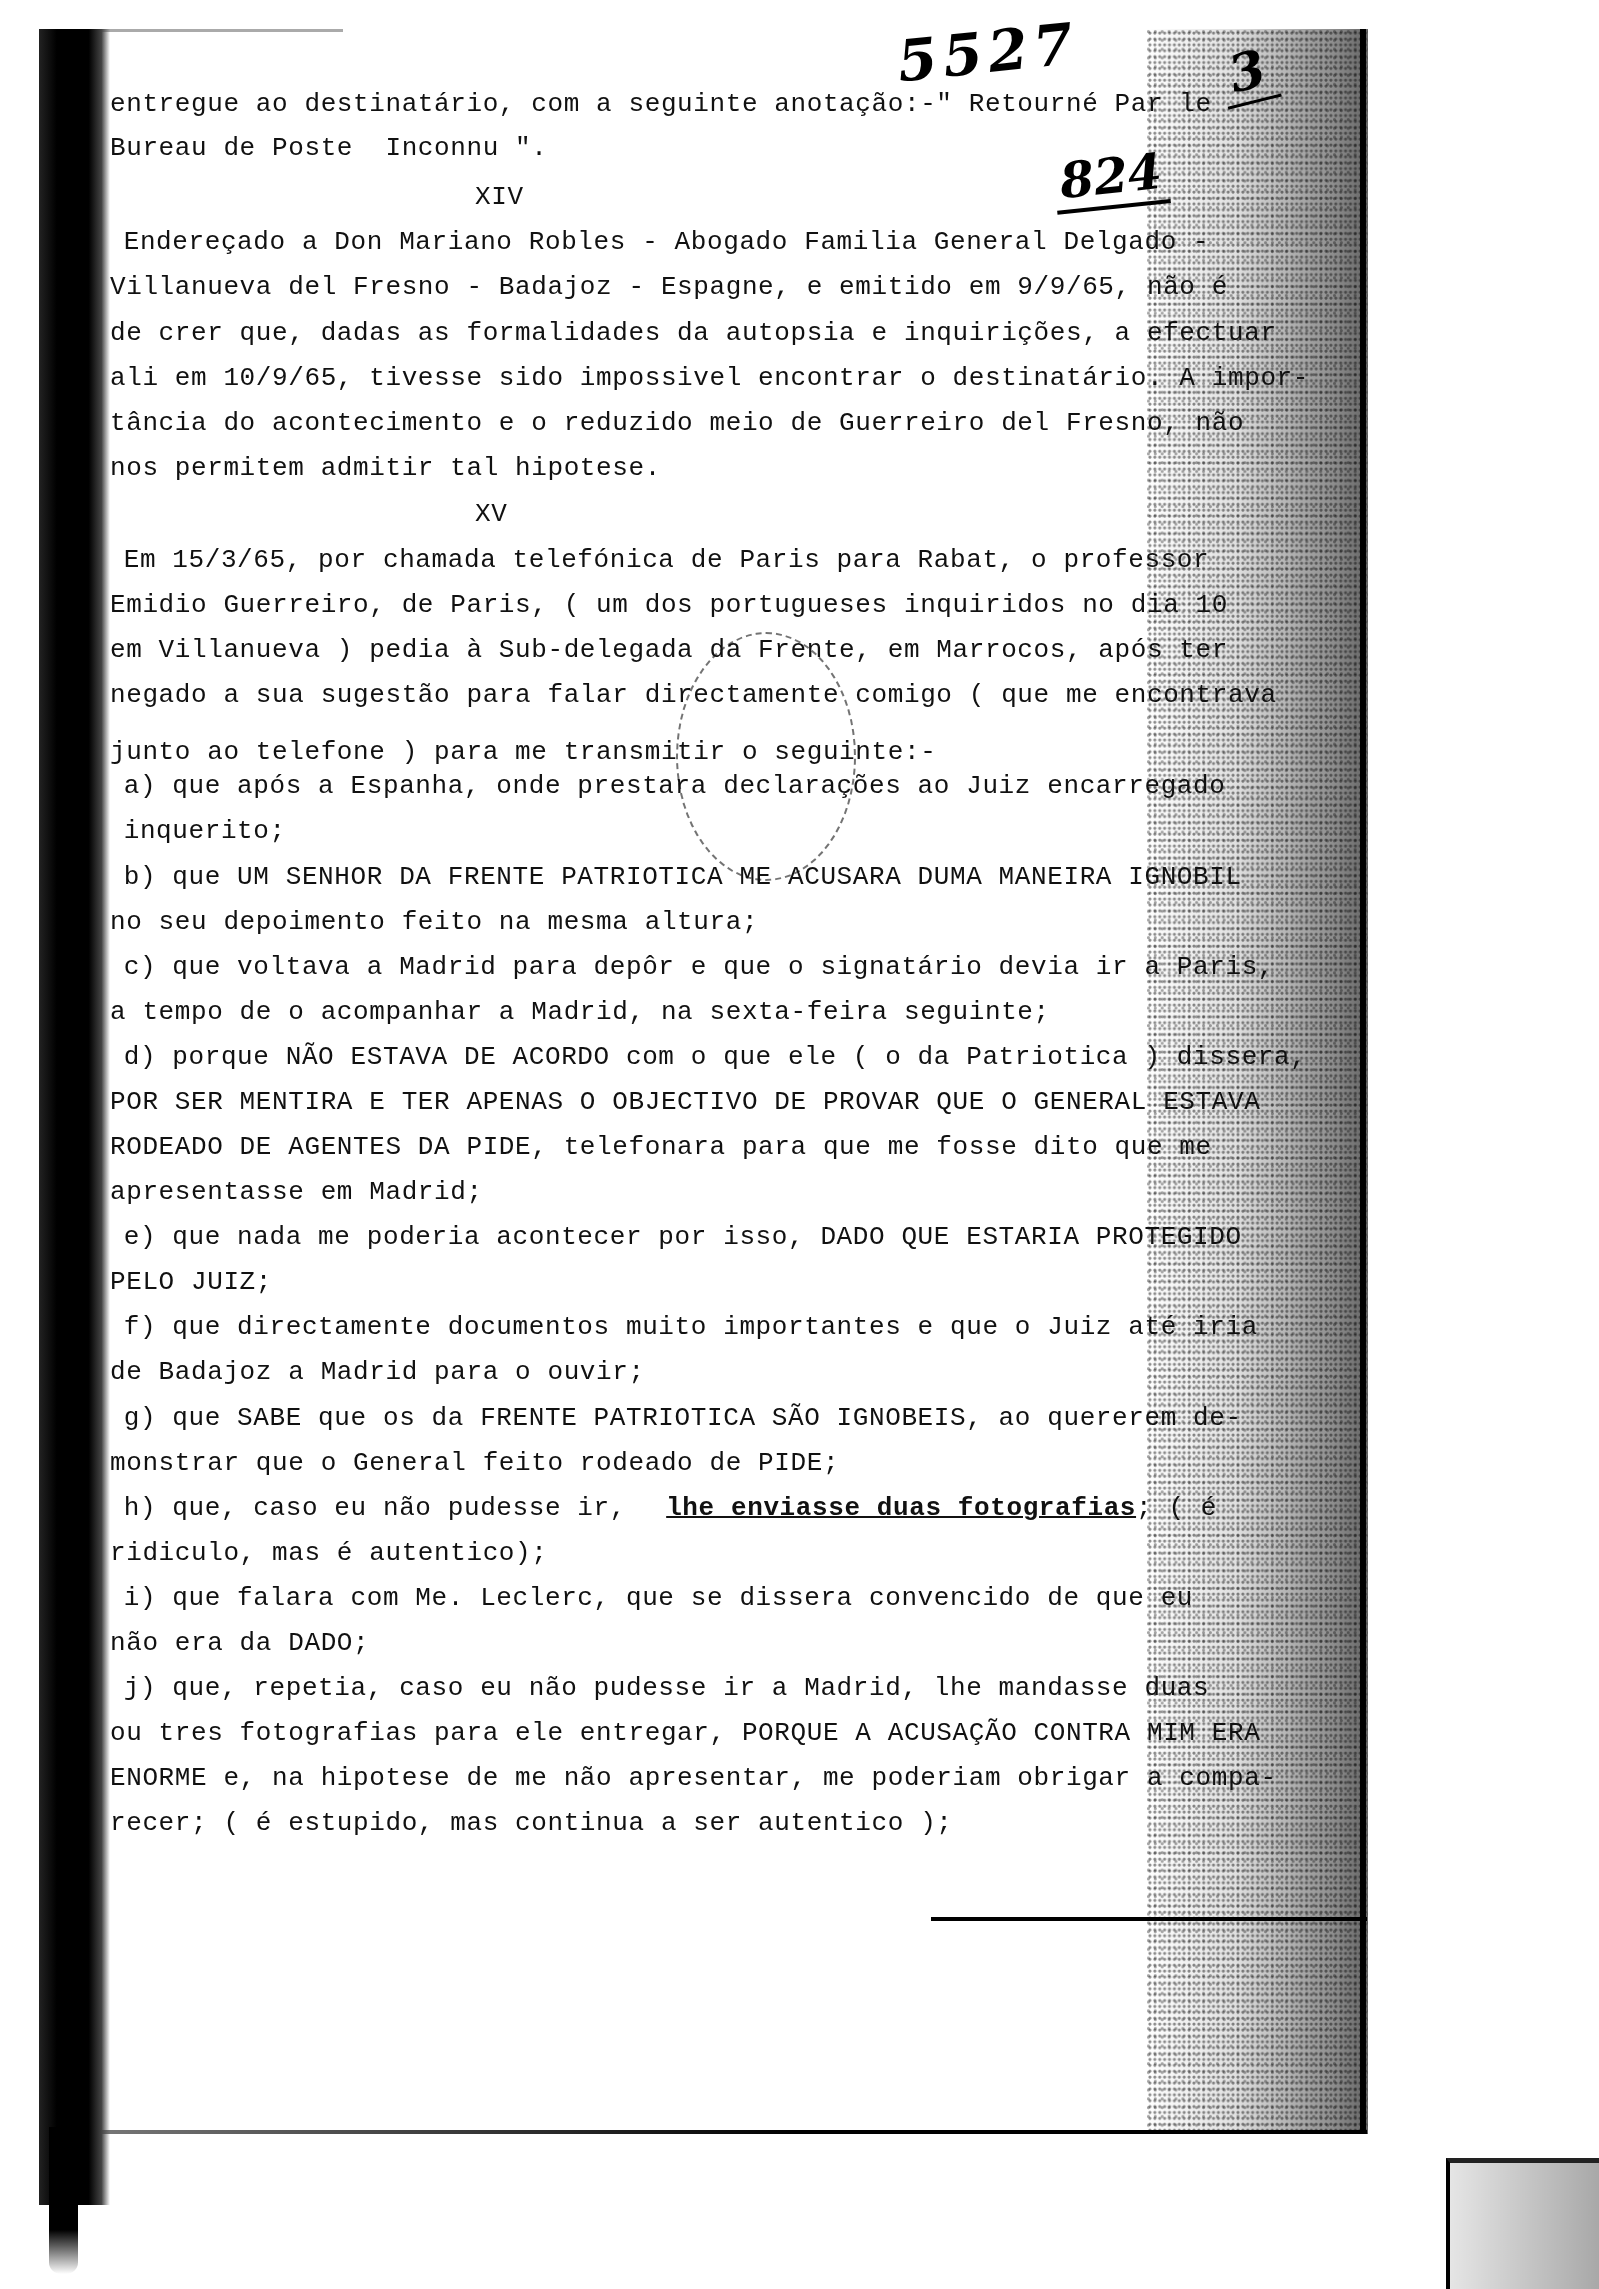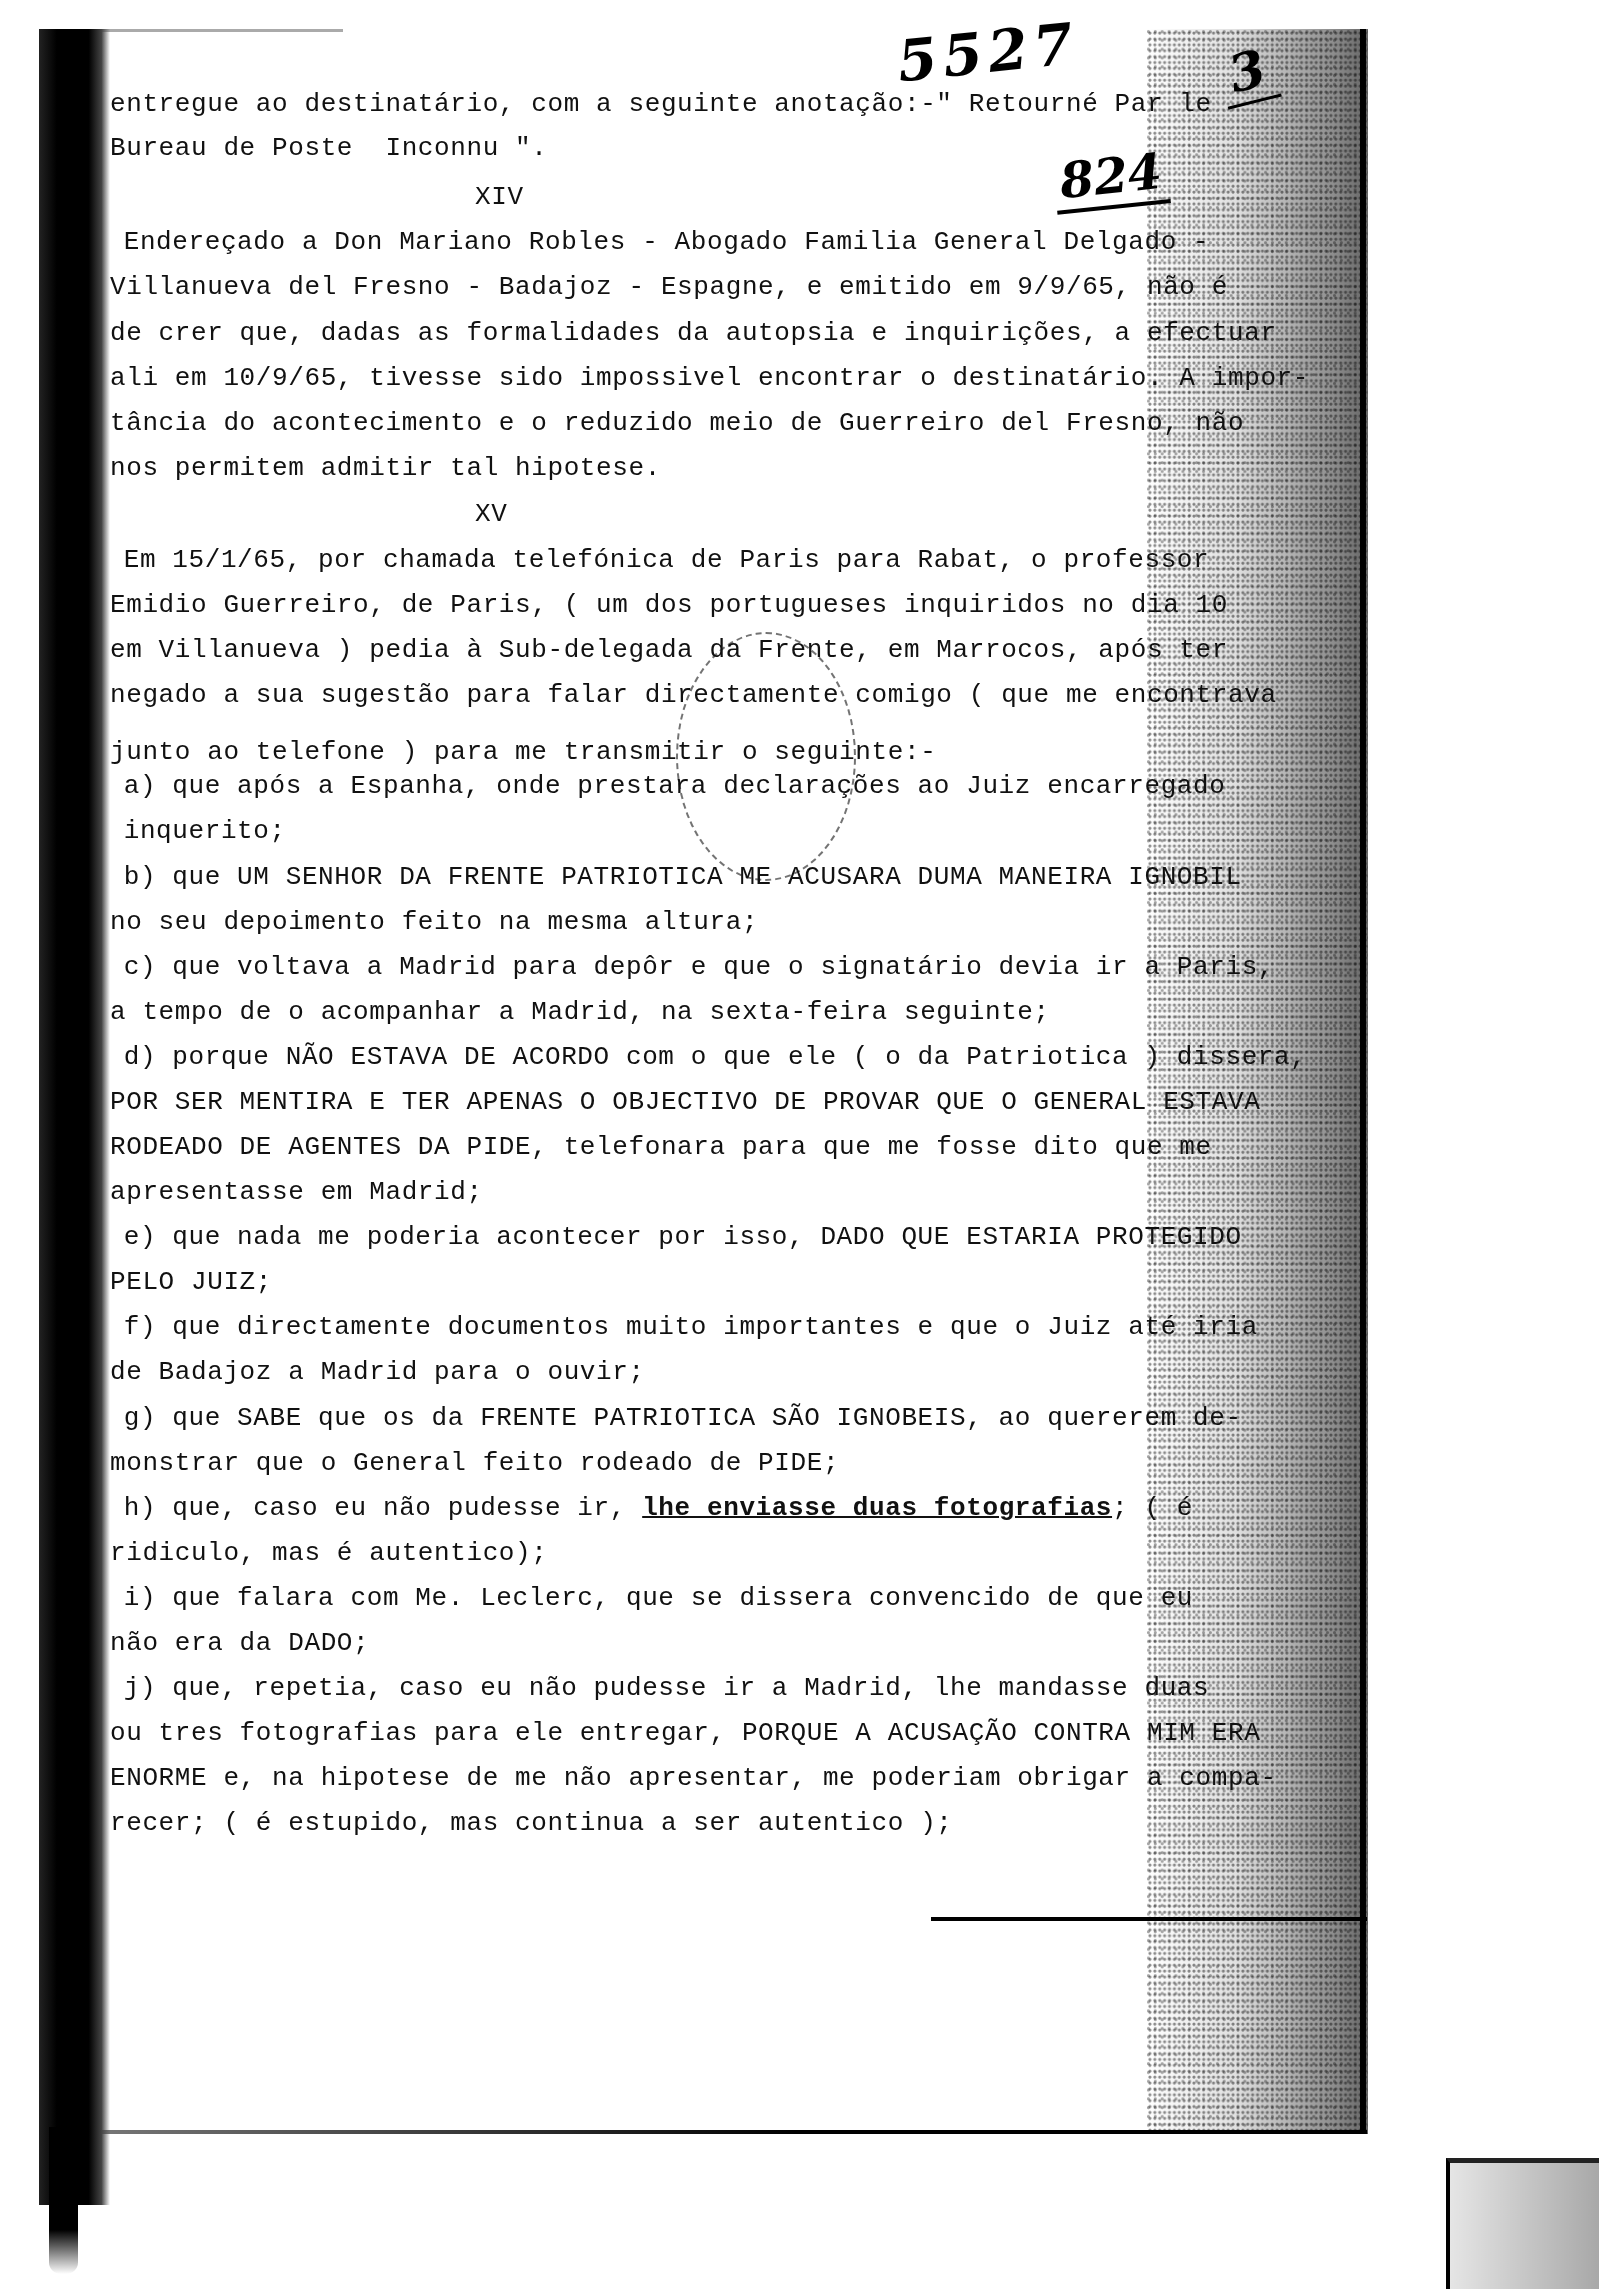--- a/index.html
+++ b/index.html
@@ -20,21 +20,21 @@
   .mid-rule { position:absolute; left:931px; top:1917px; width:436px; height:3.9px; background:#000; }
   .bottom-rule { position:absolute; left:98px; top:2130px; width:1269px; height:3.9px;
                  background:linear-gradient(90deg,#777,#000 55%,#000); }
   .corner-fragment { position:absolute; left:1446px; top:2158px; width:154px; height:131px;
                  border-left:4.9px solid #000; border-top:5.9px solid #222;
                  background:linear-gradient(90deg, rgba(0,0,0,.1), rgba(0,0,0,.35)); }
   .doc { position:absolute; left:110px; top:0; width:1245px; }
   .line { position:absolute; left:0; white-space:pre; font-size:26px; letter-spacing:0.6px; line-height:29px; }
   .ind { left:13.7px; }
   .center { left:365px; }
-  .bold { font-weight:bold; }
+  .bold { font-weight:bold;margin-left:24px; }
   .u { text-decoration:underline; text-decoration-thickness:2px; }
   .hand { position:absolute; font-family:"DejaVu Serif", serif; font-style:italic; font-weight:bold; color:#000; }
   .stamp { position:absolute; left:676px; top:632px; width:176px; height:245px;
            border:2.9px dashed rgba(0,0,0,.55); border-radius:50%; }
 </style>
 </head>
 <body>
 
 <div class="page"></div>
 <div class="top-rule"></div>
@@ -54,21 +54,21 @@
   <div class="line" style="top:90px">entregue ao destinatário, com a seguinte anotação:-" Retourné Par le</div>
   <div class="line" style="top:134px">Bureau de Poste  Inconnu ".</div>
   <div class="line center" style="top:183px">XIV</div>
   <div class="line ind" style="top:228px">Endereçado a Don Mariano Robles - Abogado Familia General Delgado -</div>
   <div class="line" style="top:273px">Villanueva del Fresno - Badajoz - Espagne, e emitido em 9/9/65, não é</div>
   <div class="line" style="top:319px">de crer que, dadas as formalidades da autopsia e inquirições, a efectuar</div>
   <div class="line" style="top:364px">ali em 10/9/65, tivesse sido impossivel encontrar o destinatário. A impor-</div>
   <div class="line" style="top:409px">tância do acontecimento e o reduzido meio de Guerreiro del Fresno, não</div>
   <div class="line" style="top:454px">nos permitem admitir tal hipotese.</div>
   <div class="line center" style="top:500px">XV</div>
-  <div class="line ind" style="top:546px">Em 15/1/65, por chamada telefónica de Paris para Rabat, o professor</div>
+  <div class="line ind" style="top:546px">Em 15/3/65, por chamada telefónica de Paris para Rabat, o professor</div>
   <div class="line" style="top:591px">Emidio Guerreiro, de Paris, ( um dos portugueses inquiridos no dia 10</div>
   <div class="line" style="top:636px">em Villanueva ) pedia à Sub-delegada da Frente, em Marrocos, após ter</div>
   <div class="line" style="top:681px">negado a sua sugestão para falar directamente comigo ( que me encontrava</div>
   <div class="line" style="top:738px">junto ao telefone ) para me transmitir o seguinte:-</div>
   <div class="line ind" style="top:772px">a) que após a Espanha, onde prestara declarações ao Juiz encarregado</div>
   <div class="line ind" style="top:817px">inquerito;</div>
   <div class="line ind" style="top:863px">b) que UM SENHOR DA FRENTE PATRIOTICA ME ACUSARA DUMA MANEIRA IGNOBIL</div>
   <div class="line" style="top:908px">no seu depoimento feito na mesma altura;</div>
   <div class="line ind" style="top:953px">c) que voltava a Madrid para depôr e que o signatário devia ir a Paris,</div>
   <div class="line" style="top:998px">a tempo de o acompanhar a Madrid, na sexta-feira seguinte;</div>

